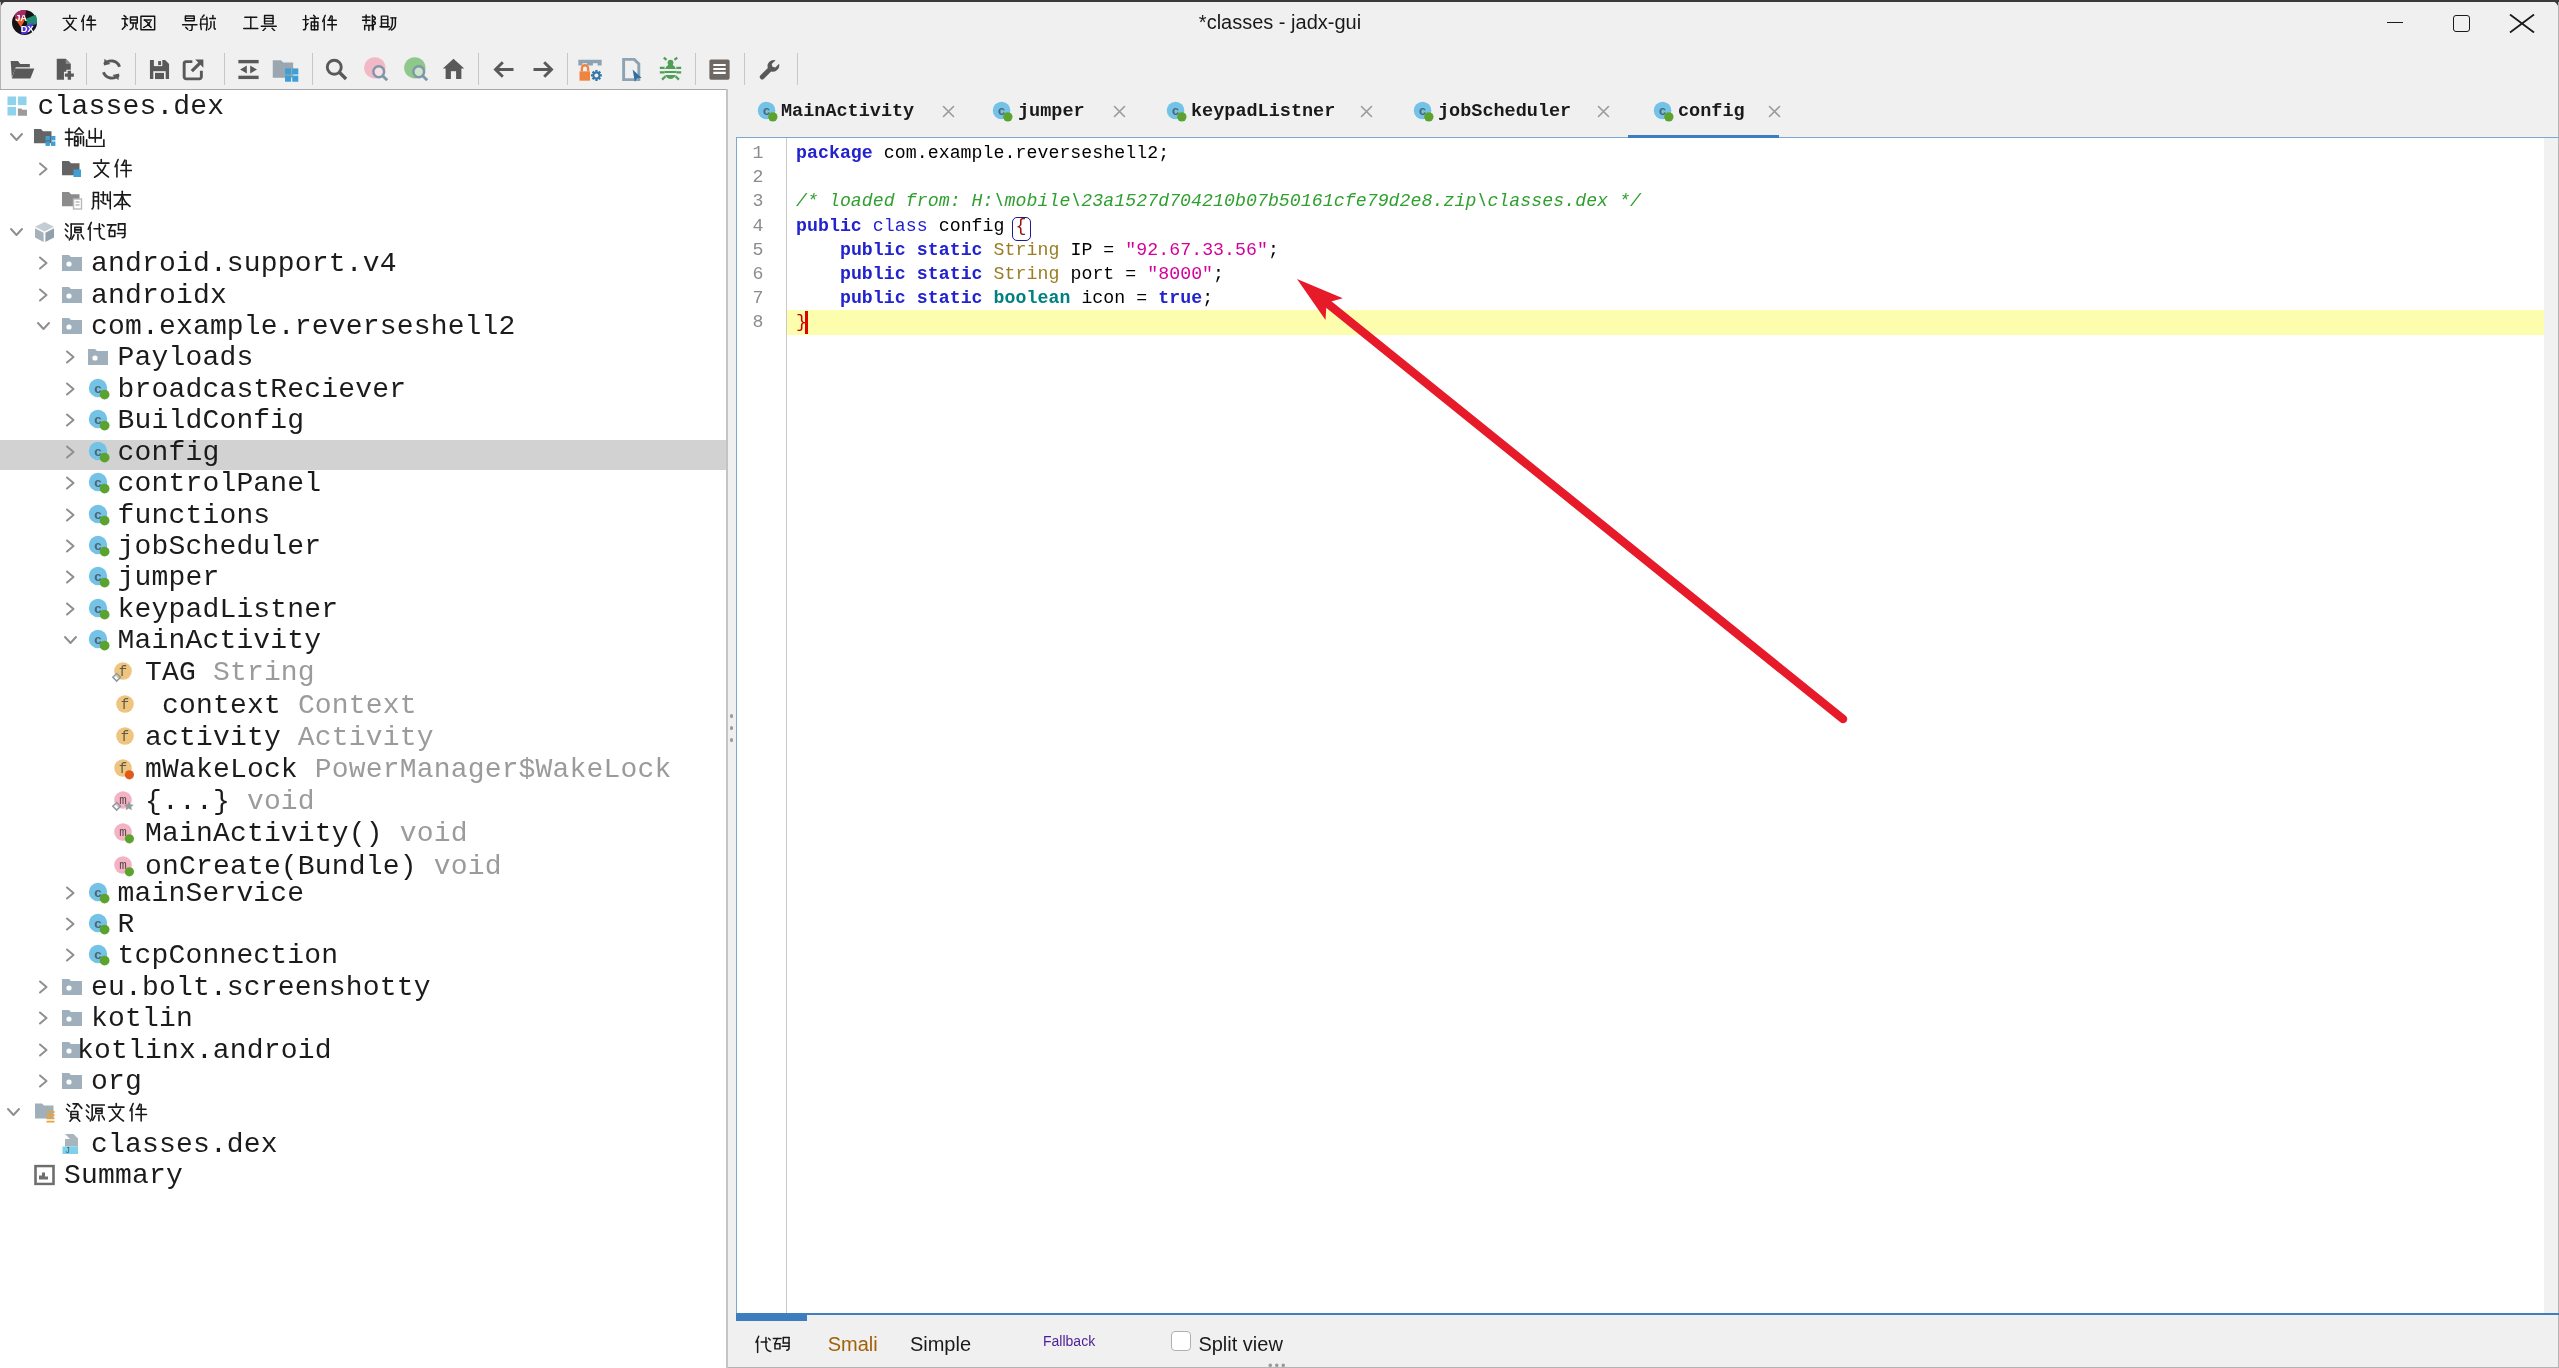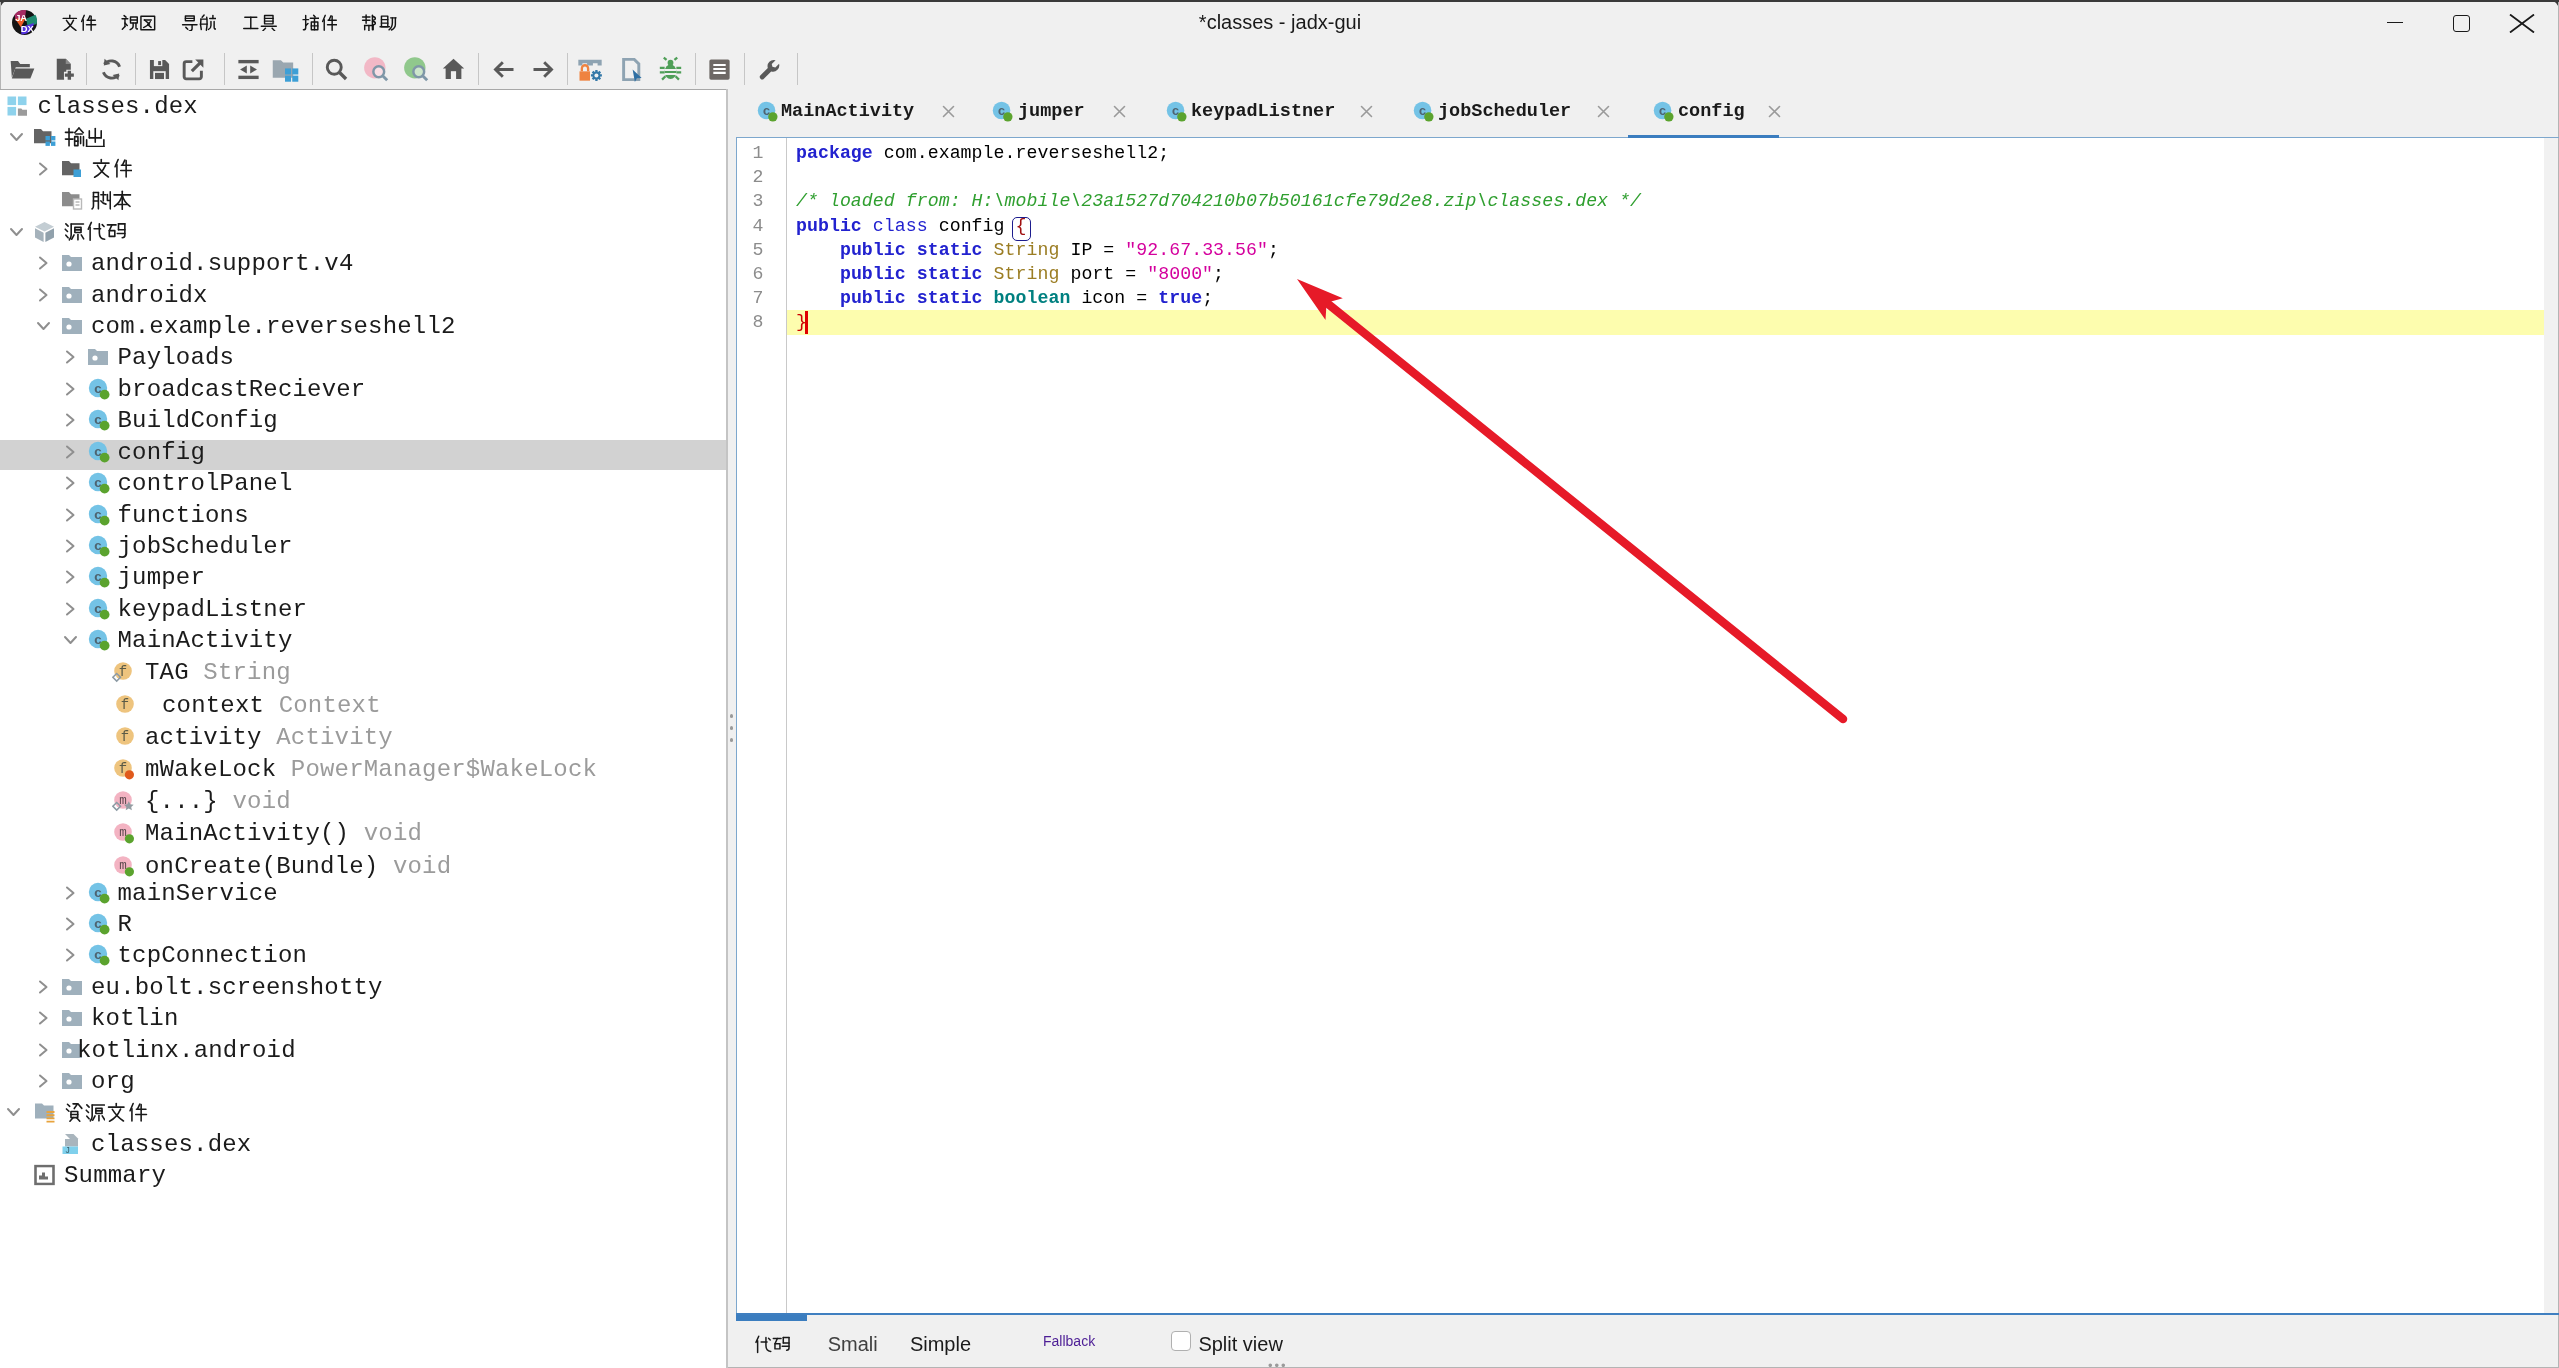--- a/index.html
+++ b/index.html
@@ -2,21 +2,21 @@
 <html><head><meta charset="utf-8"><style>
 html,body{margin:0;padding:0}
 body{width:2559px;height:1368px;position:relative;overflow:hidden;background:#f0f0f0;
  font-family:"Liberation Sans",sans-serif}
 .a{position:absolute}
 .mono{font-family:"Liberation Mono",monospace}
 svg.ic{position:absolute}
 .sep{position:absolute;width:1px;background:#c6c6c6;top:53px;height:32px}
 .tr{position:absolute;left:0;width:727px;height:31px}
 .tr>*{position:absolute;top:50%;transform:translateY(-50%)}
-.tl{font-family:"Liberation Mono",monospace;font-size:24px;letter-spacing:0.18px;color:#1b1b1b;white-space:pre}
+.tl{font-family:"Liberation Mono",monospace;font-size:28px;letter-spacing:0.18px;color:#1b1b1b;white-space:pre}
 .ty{color:#9b9b9b}
 .chev{stroke:#8f8f8f;stroke-width:2;fill:none;stroke-linecap:round;stroke-linejoin:round}
 .tab-x{stroke:#9a9a9a;stroke-width:1.6;stroke-linecap:round}
 </style></head><body>
 <div class="a" style="left:0;top:0;width:2559px;height:2px;background:#3a3a3a"></div>
 <svg class="a" style="left:0;top:0" width="10" height="10">
     <path d="M0 10 V0 H10 A10 10 0 0 0 0 10 Z" fill="#3a3a3a"></path>
   </svg>
 <svg class="a" style="left:2549px;top:0" width="10" height="10">
     <path d="M10 10 V0 H0 A10 10 0 0 1 10 10 Z" fill="#3a3a3a"></path>
@@ -809,21 +809,21 @@
 <svg style="position:absolute;left:772.1px;top:1335px" width="18.5" height="18.5" viewBox="0 0 20 20" fill="none" stroke="#1a1a1a" stroke-width="1.62" stroke-linecap="round" stroke-linejoin="round">
     <path d="M1.4 3.8 H9.8"></path>
     <path d="M5.8 3.8 L3.2 9.4"></path>
     <path d="M3.2 9.4 H8.6 V15 H3.2 Z"></path>
     <path d="M12.2 2.8 h6.2"></path>
     <path d="M12.2 2.8 v5.8"></path>
     <path d="M12.2 8.6 h6.2"></path>
     <path d="M18.4 2.8 v11.2 c0 1.9 -1 2.4 -2.6 2.4"></path>
     <path d="M11 12.2 h7.4"></path>
   </svg>
-<span class="a" style="left:827.7px;top:1333px;font-size:20px;color:#404040">Smali</span>
+<span class="a" style="left:827.7px;top:1333px;font-size:20px;color:#a16207">Smali</span>
 <span class="a" style="left:909.9px;top:1333px;font-size:20px;color:#1a1a1a">Simple</span>
 <span class="a" style="left:1043px;top:1333px;font-size:14px;color:#4c1d95">Fallback</span>
 <div class="a" style="left:1171px;top:1331px;width:18px;height:18px;border:1.6px solid #b0b0b0;border-radius:4px;background:#fff"></div>
 <span class="a" style="left:1198.4px;top:1333px;font-size:20px;color:#1a1a1a">Split view</span>
 <div class="a" style="left:1268px;top:1358px;width:26px;height:4px;color:#9a9a9a;font-size:13px;letter-spacing:2px">•••</div>
 <svg class="a" style="left:1280px;top:260px" width="600" height="500" viewBox="0 0 600 500">
 <path d="M563 459 L46.6 42.8" stroke="#e61a28" stroke-width="8.5" stroke-linecap="round" fill="none"></path>
 <path d="M17 19 L62.8 38.2 L46.6 42.8 L45.5 59.9 Z" fill="#e61a28"></path>
 </svg>
 </body></html>

